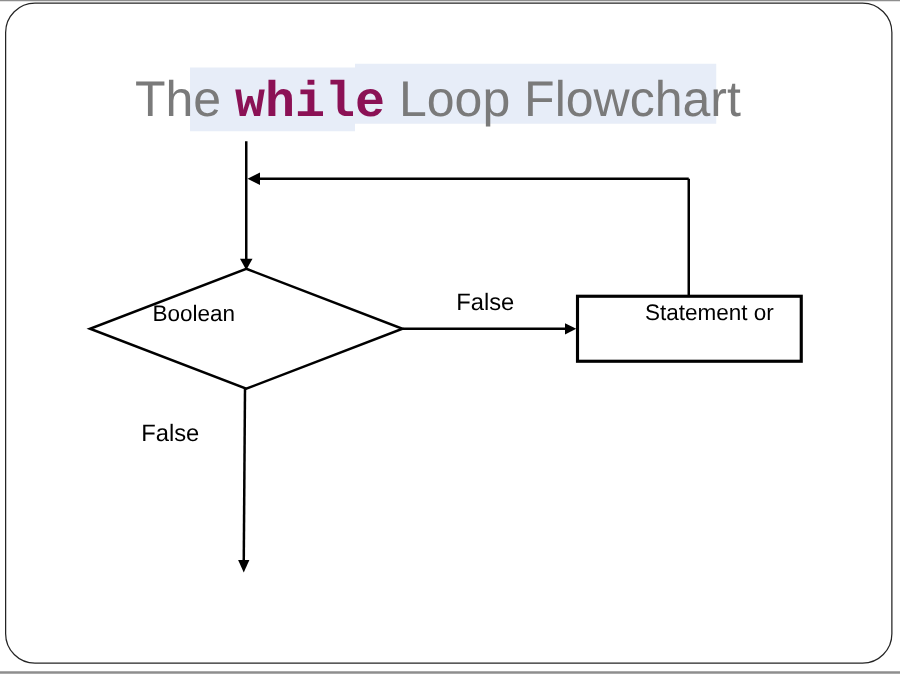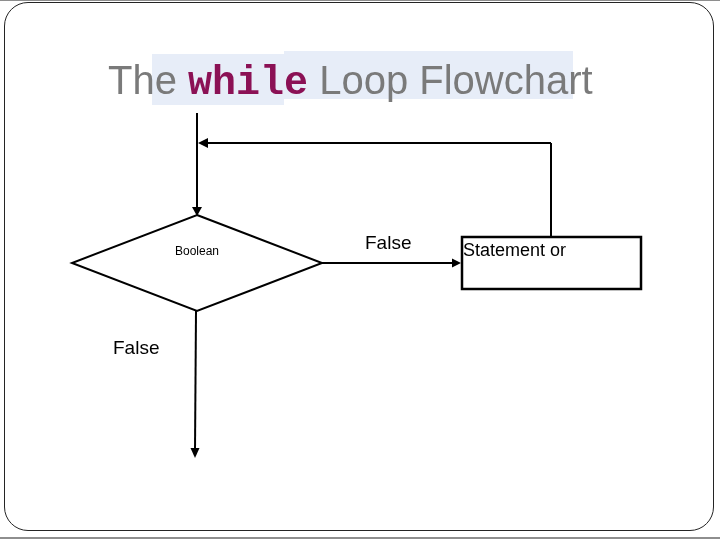--- a/index.html
+++ b/index.html
@@ -40,27 +40,27 @@
   .slide-title .kw{
     font-family:"Liberation Mono","DejaVu Sans Mono",monospace;
     font-weight:bold;
     color:var(--keyword-text);
   }
   .flow-svg{position:absolute;left:0;top:0;width:720px;height:540px;}
   .flow-label{
     position:absolute;color:#000;
   }
   .decision-label{
-    left:122px;top:240px;width:150px;text-align:center;
-    font-size:12px;line-height:22px;
+    left:122px;top:240px;width:150px;
+    font-size:18px;line-height:22px;
   }
   .true-label{left:365px;top:231px;font-size:19px;line-height:24px;}
   .false-label{left:113px;top:312px;font-size:19px;line-height:24px;margin-top:24px;}
   .process-label{
-    left:463px;top:238px;width:156px;text-align:left;
+    left:463px;top:238px;width:156px;text-align:right;
     font-size:18px;line-height:24px;
   }
 </style>
 </head>
 <body>
 
 <div class="edge-line edge-top"></div>
 <div class="edge-line edge-bottom"></div>
 <div class="slide-border"></div>
 

